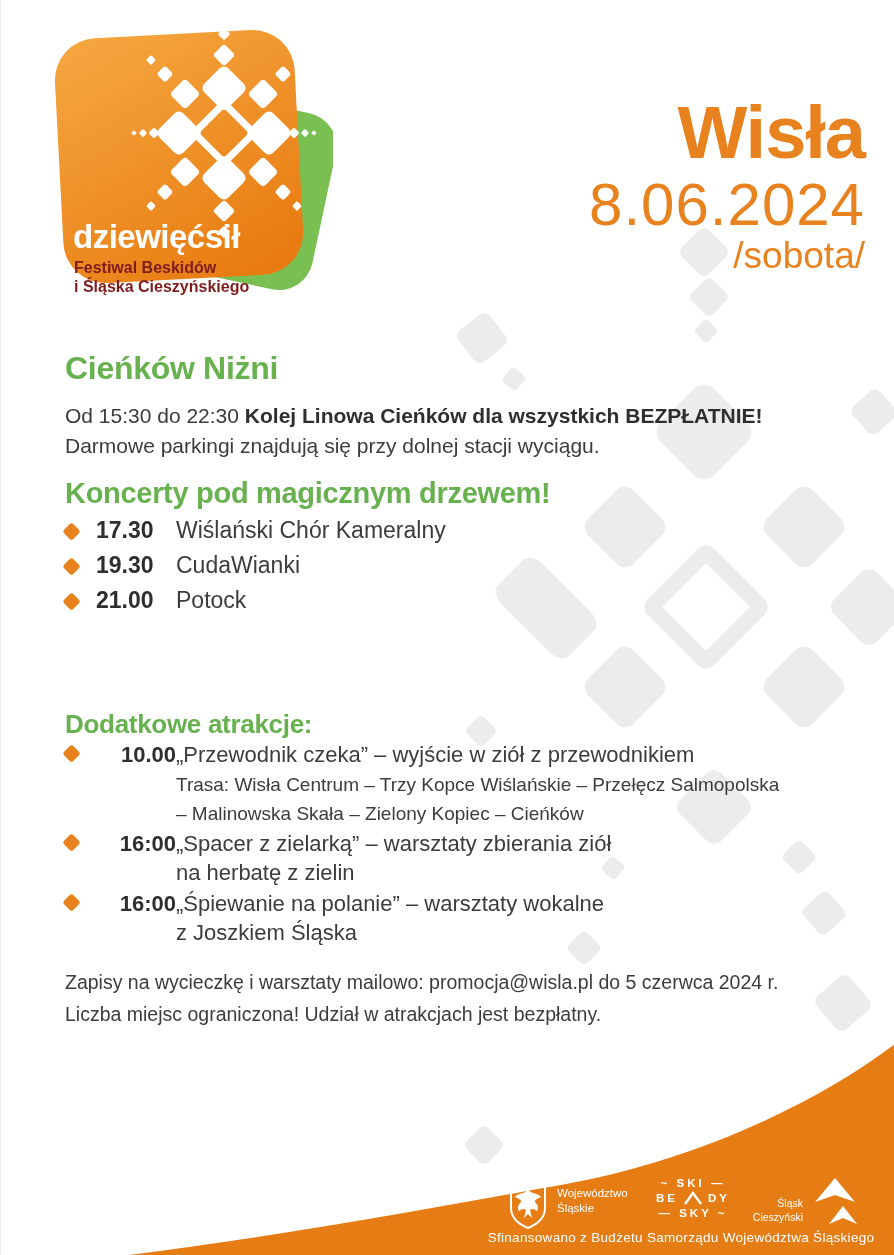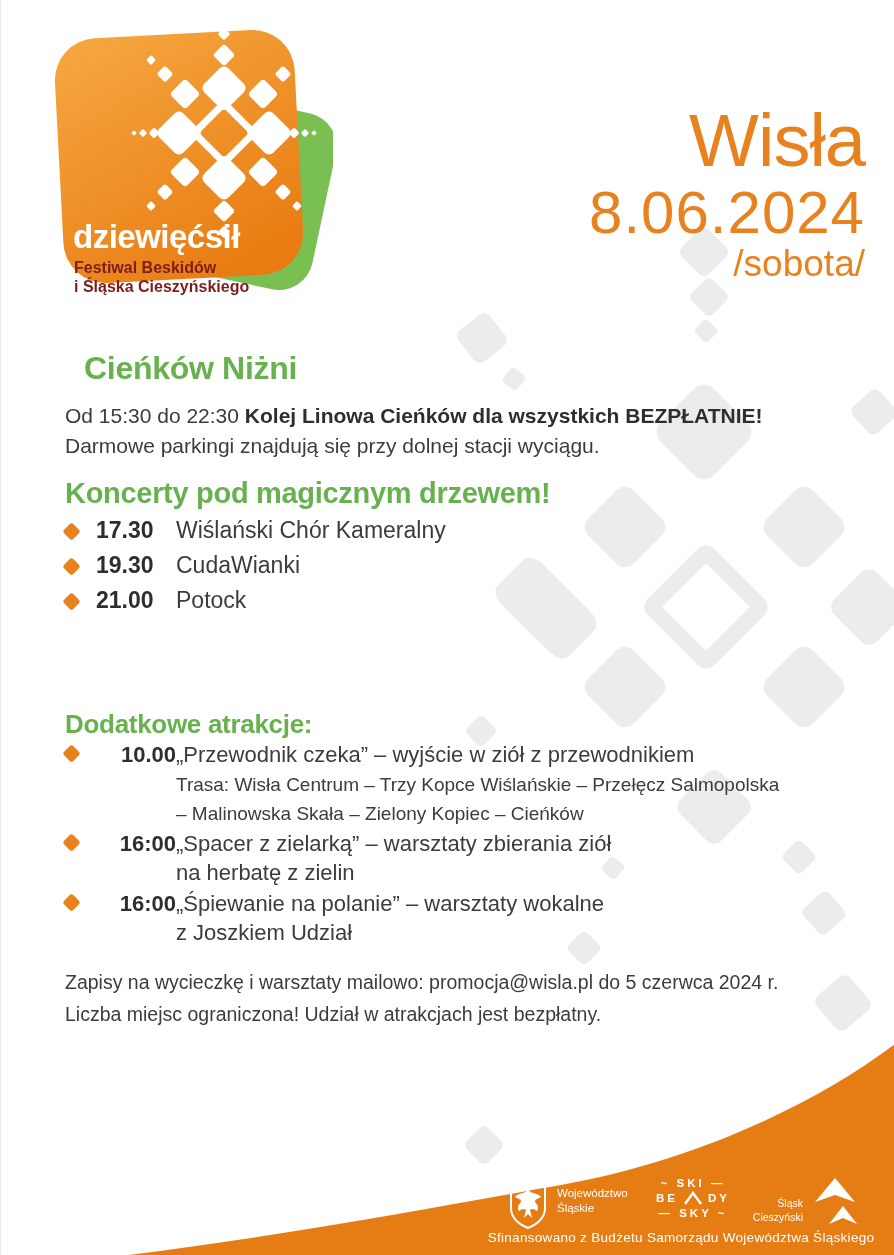--- a/index.html
+++ b/index.html
@@ -18,27 +18,27 @@
            transform:translate(-50%,-50%) rotate(45deg);}
   
   .logo{position:absolute; left:50px; top:30px; width:282px; height:288px;}
   .logo svg{position:absolute; left:0; top:0;}
   .logo-title{position:absolute; left:22px; top:188px; font-size:33px; font-weight:700;
               color:#fff; letter-spacing:-0.5px;}
   .logo-sub{position:absolute; left:23px; top:229px; font-size:16px; font-weight:600;
             color:#7f1d1d; line-height:1.18;}
   
   .hdr{position:absolute; right:30px; top:96px; text-align:right;}
-  .hdr .city{font-size:74px; font-weight:400; color:var(--orange); letter-spacing:-1px; line-height:1;margin-top:8px;}
+  .hdr .city{font-size:74px; font-weight:700; color:var(--orange); letter-spacing:-1px; line-height:1;}
   .hdr .date{font-size:60px; font-weight:300; color:var(--orange); letter-spacing:1px; line-height:1.02; margin-top:4px;}
   .hdr .day{font-size:37px; font-weight:400; color:var(--orange); line-height:1; margin-top:2px;}
   
   .abs{position:absolute; left:64px;}
   h2{margin:0; font-weight:800; color:var(--green); letter-spacing:-0.3px;}
-  .h-cienkow{top:350px; font-size:32px;margin-left:19px;}
+  .h-cienkow{top:350px; font-size:32px;}
   .h-concerts{top:477px; font-size:29px;}
   .h-attr{top:709px; font-size:26px;}
   .lead{top:401px; font-size:21px; line-height:30px; margin:0;}
   .lead strong{font-weight:800; color:#2E2E2D;}
   .list{display:flex; flex-direction:column;}
   .row{display:flex; align-items:flex-start;}
   .blt{width:13px; height:13px; background:var(--orange); border-radius:2.5px;
        transform:rotate(45deg); flex:0 0 13px; margin-top:7px;}
   .concerts{top:518px;}
   .concerts .row{margin-bottom:11px; font-size:23px; line-height:24px;}
@@ -183,21 +183,21 @@
       <span>
         <span>„Spacer z zielarką” – warsztaty zbierania ziół</span><br>
         <span>na herbatę z zielin</span>
       </span>
     </div>
     <div class="row">
       <span class="blt"></span>
       <span class="time">16:00</span>
       <span>
         <span>„Śpiewanie na polanie” – warsztaty wokalne</span><br>
-        <span>z Joszkiem Udział</span>
+        <span>z Joszkiem Śląska</span>
       </span>
     </div>
   </div>
 
   <p class="abs note">
     <span>Zapisy na wycieczkę i warsztaty mailowo: promocja@wisla.pl do 5 czerwca 2024 r.</span><br>
     <span>Liczba miejsc ograniczona! Udział w atrakcjach jest bezpłatny.</span>
   </p>
 
   <div class="band">

